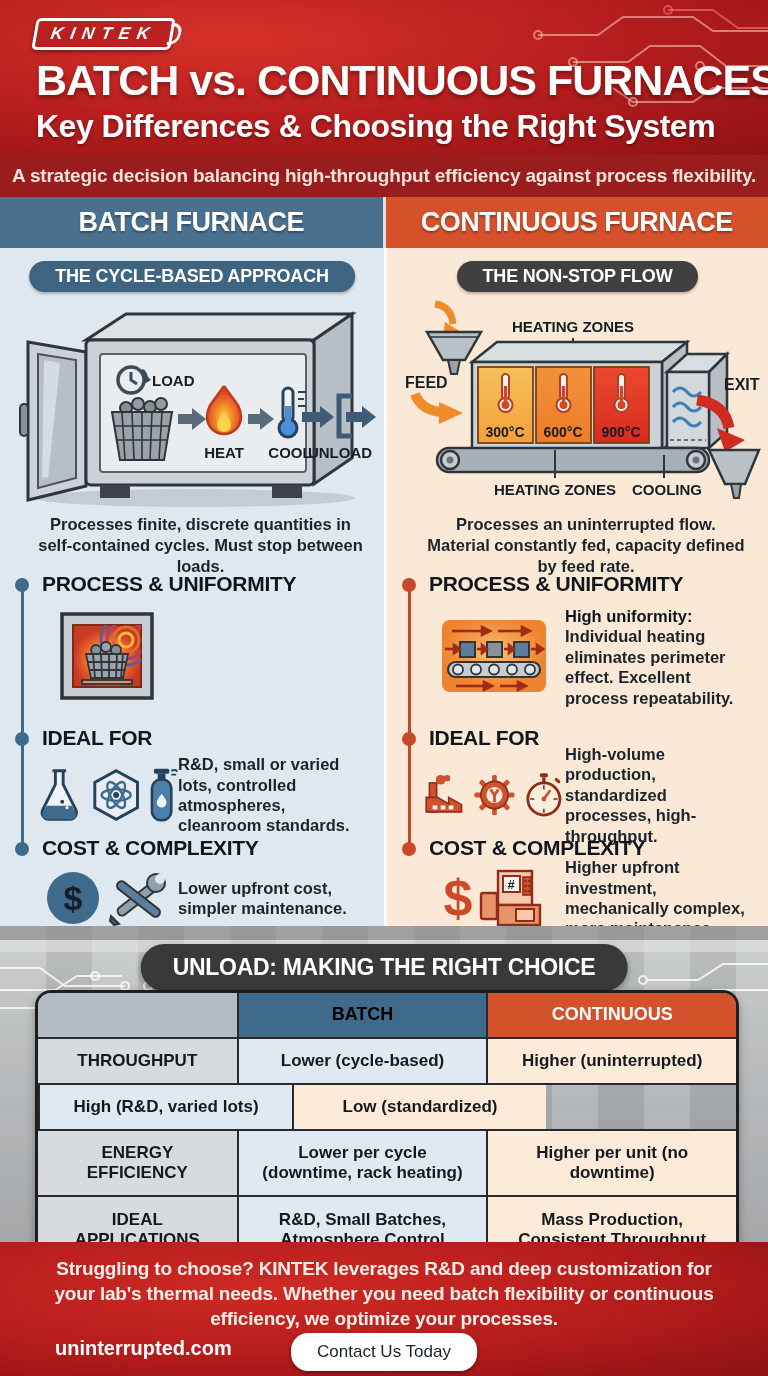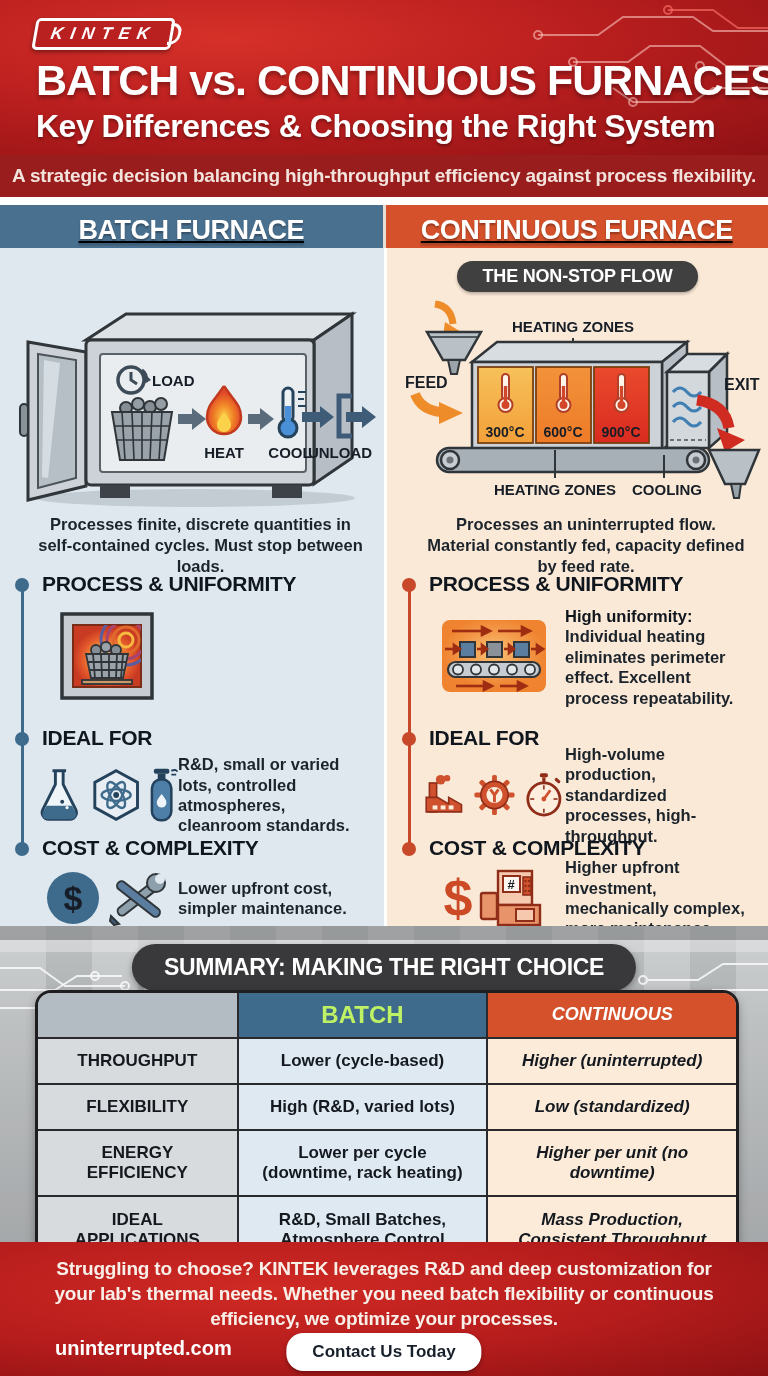--- a/index.html
+++ b/index.html
@@ -21,21 +21,21 @@
     letter-spacing:-1px;text-shadow:0 3px 4px rgba(0,0,0,.35);white-space:nowrap;}
   .title2{position:absolute;left:36px;top:108px;font-size:32px;font-weight:800;color:#fff;
     letter-spacing:-0.5px;text-shadow:0 2px 3px rgba(0,0,0,.35);white-space:nowrap;}
   .circuit-hdr{position:absolute;right:0;top:0;}
 
   
   .tag{top:155px;height:42px;background:#9a1d1d;display:flex;align-items:center;justify-content:center;}
   .tag span{color:#f3e3dd;font-size:19px;font-weight:700;letter-spacing:-0.2px;}
 
   
-  .colheads{top:205px;height:51px;display:flex;text-decoration:underline;}
+  .colheads{top:197px;height:51px;display:flex;}
   .ch{width:384px;display:flex;align-items:center;justify-content:center;
     color:#fff;font-size:27px;font-weight:800;letter-spacing:-0.5px;text-shadow:0 2px 2px rgba(0,0,0,.3);}
   .ch.batch{background:#4a7090;}
   .ch.cont{background:#d4512b;border-left:3px solid #e8ddd2;}
 
   
   .cols{top:248px;height:678px;display:flex;}
   .col{width:384px;position:relative;}
   .col.batch{background:#dfe8ef;}
   .col.cont{background:#fbe9d7;border-left:3px solid #fff;box-sizing:border-box;}
@@ -73,37 +73,37 @@
       repeating-linear-gradient(90deg,rgba(255,255,255,.10) 0 46px,rgba(90,92,94,.10) 46px 92px);}
   .sum-pill{position:absolute;left:50%;top:18px;transform:translateX(-50%);
     background:#39393b;color:#fff;font-size:23px;font-weight:800;letter-spacing:-0.3px;
     padding:10px 32px;border-radius:25px;white-space:nowrap;box-shadow:0 3px 6px rgba(0,0,0,.35);}
   .circuit-sum{position:absolute;top:24px;}
   .table-wrap{position:absolute;left:35px;top:64px;width:698px;border:3px solid #1e1e20;border-radius:16px;
     overflow:hidden;box-shadow:0 4px 10px rgba(0,0,0,.3);}
   .trow{display:flex;}
   .tcell{box-sizing:border-box;display:flex;align-items:center;justify-content:center;text-align:center;
     padding:4px 14px;font-weight:700;color:#14191f;font-size:17px;line-height:1.2;}
-  .tc-l{width:202px;} .tc-b{width:254px;border-left:2px solid #2a2a2e;} .tc-c{width:254px;border-left:2px solid #2a2a2e;font-style:italic;}
+  .tc-l{width:202px;} .tc-b{width:254px;border-left:2px solid #2a2a2e;} .tc-c{width:254px;border-left:2px solid #2a2a2e;}
   .thead .tc-l{background:#b3bcc3;height:44px;}
-  .thead .tc-b{background:#3e6a8c;color:#bef264;font-size:24px;font-weight:800;}
+  .thead .tc-b{background:#3e6a8c;color:#000000;font-size:18px;font-weight:800;}
   .thead .tc-c{background:#d4512b;color:#fff;font-size:18px;font-weight:800;}
   .tbody .trow{border-top:2px solid #2a2a2e;}
   .tbody .tc-l{background:#d8dbdd;font-weight:800;}
   .tbody .tc-b{background:#dfe9f1;}
   .tbody .tc-c{background:#fdebd9;}
   .r1{height:44px;} .r2{height:44px;} .r3{height:64px;} .r4{height:66px;}
 
   
   .footer{top:1242px;height:134px;background:radial-gradient(ellipse at 35% 35%,#d02a24 0%,#b51c1c 55%,#8c1113 100%);}
   .foot-msg{position:absolute;left:54px;right:54px;top:14px;text-align:center;
     color:#f8efe9;font-size:19px;font-weight:800;line-height:1.32;letter-spacing:-0.2px;}
   .site{position:absolute;left:55px;top:95px;color:#fff;font-size:20px;font-weight:700;}
   .contact-btn{position:absolute;left:50%;top:91px;transform:translateX(-50%);
-    background:#fff;color:#17202a;font-size:17px;font-weight:700;border:none;
+    background:#fff;color:#17202a;font-size:17px;font-weight:400;border:none;
     padding:9px 26px;border-radius:17px;box-shadow:0 2px 4px rgba(0,0,0,.35);cursor:pointer;}
 
   svg text{font-family:"Liberation Sans",sans-serif;font-weight:800;fill:#161d26;}
 </style>
 </head>
 <body>
 
 <div class="band hdr">
   <svg class="circuit-hdr" width="250" height="120" viewBox="0 0 250 120">
     <g fill="none" stroke="rgba(255,210,200,0.55)" stroke-width="2">
@@ -132,20 +132,21 @@
 </div>
 
 <div class="band colheads">
   <div class="ch batch">BATCH FURNACE</div>
   <div class="ch cont">CONTINUOUS FURNACE</div>
 </div>
 
 <div class="band cols">
 
   <div class="col batch">
+    <div class="badge">THE CYCLE-BASED APPROACH</div>
 
     <svg class="diagram" width="384" height="212" viewBox="0 0 384 212">
       <defs>
         <radialGradient id="flameG" cx="50%" cy="65%">
             <stop offset="0%" stop-color="#fcd24b"></stop>
             <stop offset="55%" stop-color="#f08426"></stop>
             <stop offset="100%" stop-color="#e2492a"></stop>
           </radialGradient>
       </defs>
       <ellipse cx="195" cy="198" rx="160" ry="9" fill="#c3ccd3"></ellipse>
@@ -521,36 +522,35 @@
     </g>
   </svg>
   <svg class="circuit-sum" style="right:0;" width="180" height="70" viewBox="0 0 180 70">
     <g fill="none" stroke="rgba(250,250,250,0.85)" stroke-width="2">
       <path d="M180 14 h-45 l-25 16 h-50"></path>
         <path d="M180 40 h-55 l-20 14 h-40"></path>
       <circle cx="55" cy="30" r="4"></circle>
         <circle cx="60" cy="54" r="4"></circle>
     </g>
   </svg>
-  <div class="sum-pill">SUMMARY: MAKING THE RIGHT CHOICE</div>
+  <div class="sum-pill">UNLOAD: MAKING THE RIGHT CHOICE</div>
 
   <div class="table-wrap">
     <div class="trow thead">
       <div class="tcell tc-l"></div>
       <div class="tcell tc-b">BATCH</div>
       <div class="tcell tc-c">CONTINUOUS</div>
     </div>
     <div class="tbody">
       <div class="trow r1">
         <div class="tcell tc-l">THROUGHPUT</div>
         <div class="tcell tc-b">Lower (cycle-based)</div>
         <div class="tcell tc-c">Higher (uninterrupted)</div>
       </div>
       <div class="trow r2">
-        <div class="tcell tc-l">FLEXIBILITY</div>
         <div class="tcell tc-b">High (R&amp;D, varied lots)</div>
         <div class="tcell tc-c">Low (standardized)</div>
       </div>
       <div class="trow r3">
         <div class="tcell tc-l">ENERGY EFFICIENCY</div>
         <div class="tcell tc-b">Lower per cycle (downtime, rack heating)</div>
         <div class="tcell tc-c">Higher per unit (no downtime)</div>
       </div>
       <div class="trow r4">
         <div class="tcell tc-l">IDEAL APPLICATIONS</div>

